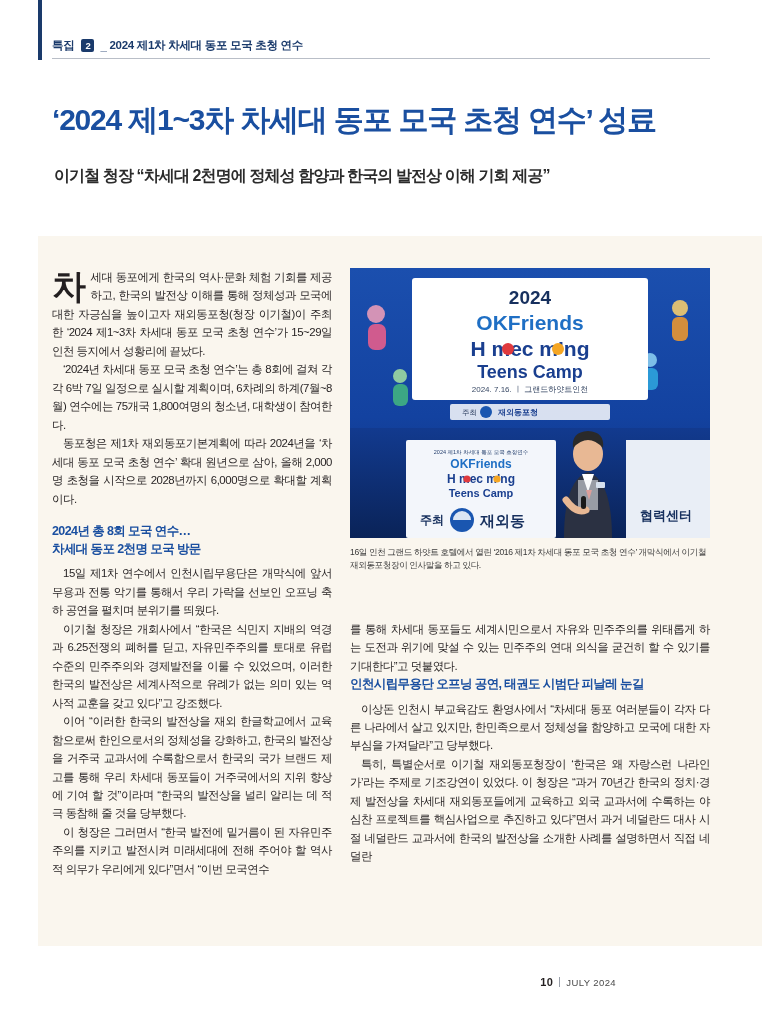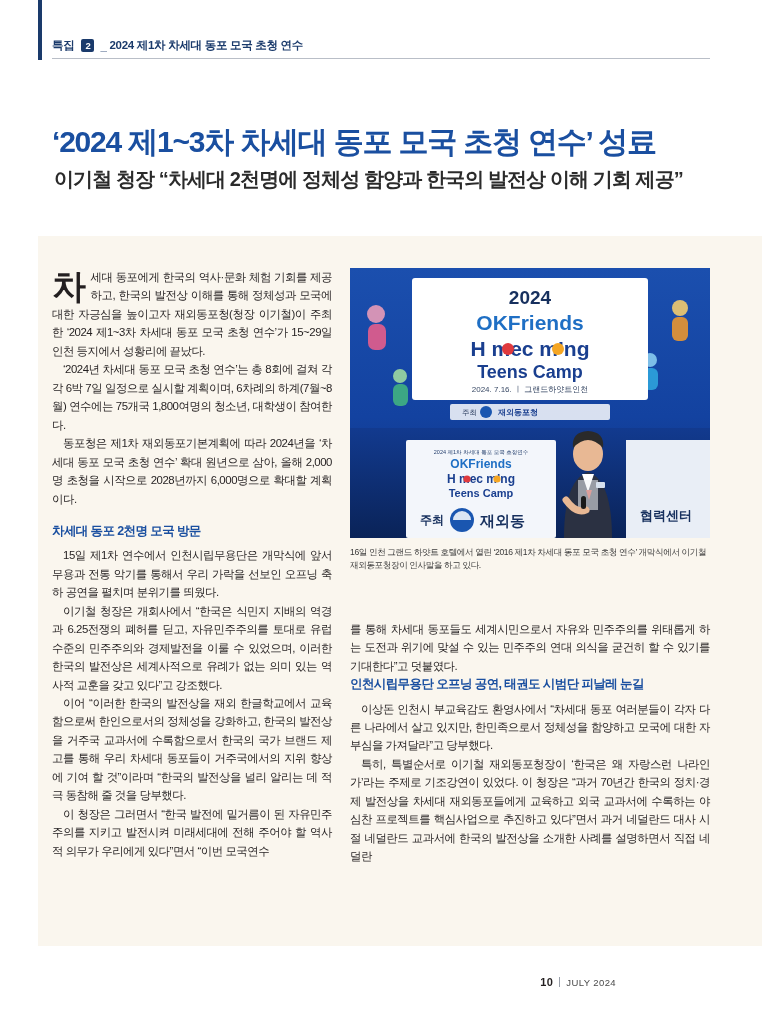--- a/index.html
+++ b/index.html
@@ -56,33 +56,33 @@
   .kicker-rule {
     position: absolute;
     left: 52px; top: 58px;
     width: 658px; height: 1px;
     background: #b9bec7;
   }
 
   
   .headline {
     position: absolute;
-    left: 52px; top: 124px;
+    left: 52px; top: 102px;
     width: 680px;
     font-size: 30px;
     font-weight: bold;
     color: #1a4fa0;
     letter-spacing: -1.2px;
     line-height: 1.2;
   }
   .subhead {
     position: absolute;
     left: 54px; top: 166px;
     width: 680px;
-    font-size: 20px;
+    font-size: 16px;
     font-weight: bold;
     color: #2b2b2b;
     letter-spacing: -0.9px;
   }
 
   
   .panel {
     position: absolute;
     left: 38px; top: 236px;
     width: 724px; height: 710px;
@@ -197,20 +197,21 @@
 <div class="panel"></div>
 
 <div class="col col-left">
   <div class="dropcap-wrap">
     <span class="dropcap">차</span>
     <p class="noind">세대 동포에게 한국의 역사·문화 체험 기회를 제공하고, 한국의 발전상 이해를 통해 정체성과 모국에 대한 자긍심을 높이고자 재외동포청(청장 이기철)이 주최한 ‘2024 제1~3차 차세대 동포 모국 초청 연수’가 15~29일 인천 등지에서 성황리에 끝났다.</p>
   </div>
   <p>‘2024년 차세대 동포 모국 초청 연수’는 총 8회에 걸쳐 각각 6박 7일 일정으로 실시할 계획이며, 6차례의 하계(7월~8월) 연수에는 75개국 1,800여명의 청소년, 대학생이 참여한다.</p>
   <p>동포청은 제1차 재외동포기본계획에 따라 2024년을 ‘차세대 동포 모국 초청 연수’ 확대 원년으로 삼아, 올해 2,000명 초청을 시작으로 2028년까지 6,000명으로 확대할 계획이다.</p>
   <div class="sub-kicker">
+    <div>2024년 총 8회 모국 연수…</div>
     <div>차세대 동포 2천명 모국 방문</div>
   </div>
   <p>15일 제1차 연수에서 인천시립무용단은 개막식에 앞서 무용과 전통 악기를 통해서 우리 가락을 선보인 오프닝 축하 공연을 펼치며 분위기를 띄웠다.</p>
   <p>이기철 청장은 개회사에서 “한국은 식민지 지배의 역경과 6.25전쟁의 폐허를 딛고, 자유민주주의를 토대로 유럽 수준의 민주주의와 경제발전을 이룰 수 있었으며, 이러한 한국의 발전상은 세계사적으로 유례가 없는 의미 있는 역사적 교훈을 갖고 있다”고 강조했다.</p>
   <p>이어 “이러한 한국의 발전상을 재외 한글학교에서 교육함으로써 한인으로서의 정체성을 강화하고, 한국의 발전상을 거주국 교과서에 수록함으로서 한국의 국가 브랜드 제고를 통해 우리 차세대 동포들이 거주국에서의 지위 향상에 기여 할 것”이라며 “한국의 발전상을 널리 알리는 데 적극 동참해 줄 것을 당부했다.</p>
   <p>이 청장은 그러면서 “한국 발전에 밑거름이 된 자유민주주의를 지키고 발전시켜 미래세대에 전해 주어야 할 역사적 의무가 우리에게 있다”면서 “이번 모국연수</p>
 </div>
 
 <div class="photo">
   <svg width="360" height="270" viewBox="0 0 360 270" xmlns="http://www.w3.org/2000/svg">

